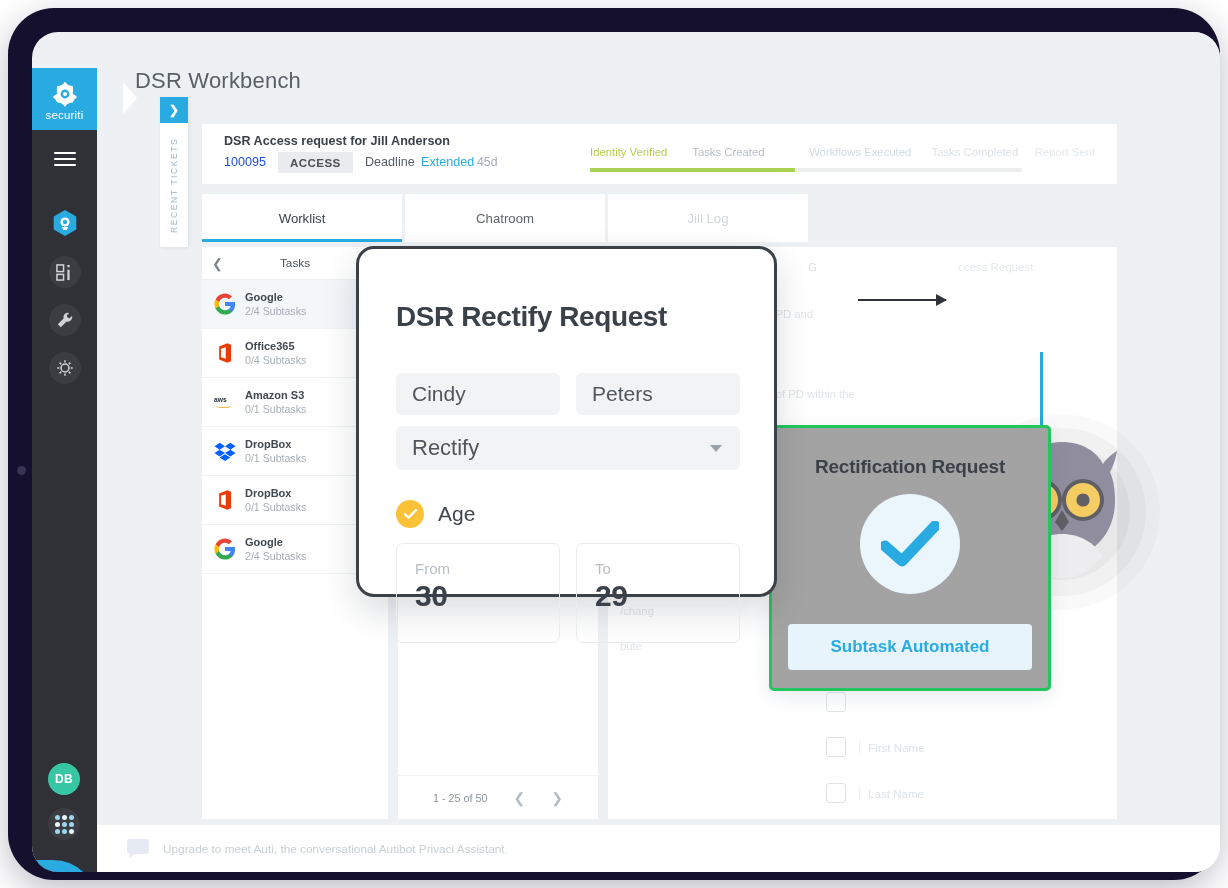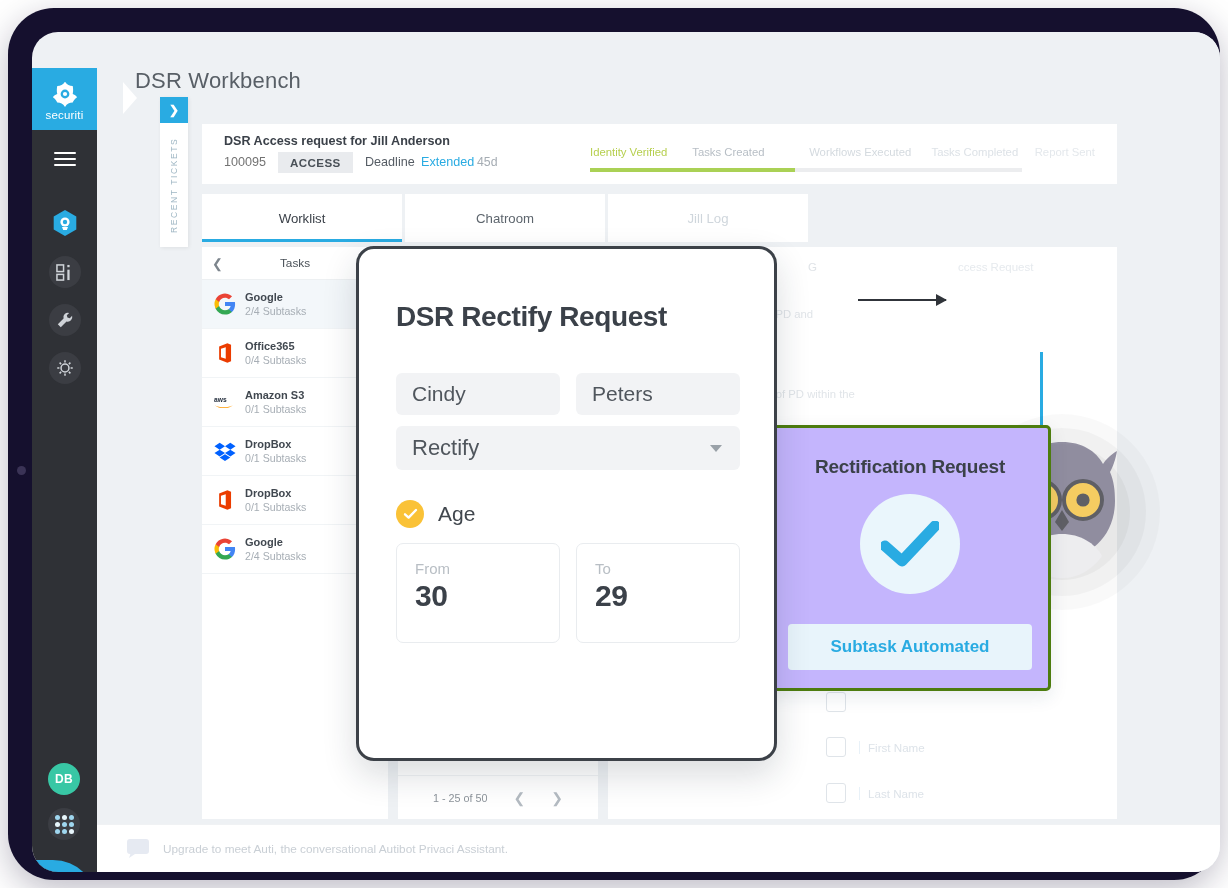--- a/index.html
+++ b/index.html
@@ -123,21 +123,21 @@
     border-left: 14px solid #ffffff;
   }
 
   
   #request-card {
     position: absolute; left: 105px; top: 92px;
     width: 915px; height: 60px;
     background: #fff;
   }
   #req-title { position:absolute; left:22px; top:10px; font-size:12.6px; font-weight:700; color:#3b4149; }
-  #req-id    { position:absolute; left:22px; top:31px; font-size:12.6px; color:#737373;text-align:center; }
+  #req-id    { position:absolute; left:22px; top:31px; font-size:12.6px; color:#1d4ed8;text-align:center; }
   #req-type  {
     position:absolute; left:76px; top:28px; padding:4px 12px;
     background:#e9ebee; color:#4a5158; font-size:11.6px; font-weight:700; letter-spacing:.4px;
   }
   #req-deadline-label { position:absolute; left:163px; top:31px; font-size:12.6px; color:#555c64; }
   #req-extended { position:absolute; left:219px; top:31px; font-size:12.6px; color:#29ABE2; }
   #req-days { position:absolute; left:275px; top:31px; font-size:12.3px; color:#a5acb3; }
 
   
   #stepper { position:absolute; left:388px; top:22px; width:505px; }
@@ -231,21 +231,21 @@
   .cb { width:20px; height:20px; border:1.6px solid #dfe4e9; border-radius:3px; cursor:pointer; }
   .cb-label { font-size:11.6px; color:#dde3e9; border-left:1.5px solid #e8f1f8; padding-left:8px; }
 
   
   #owl { position:absolute; left:760px; top:165px; width:200px; height:200px; pointer-events:none; }
 
   
   #rect-card {
     position:absolute; left:672px; top:393px;
     width:282px; height:266px;
-    background:#c4b5fd; border:3px solid #4d7c0f; border-radius:5px;
+    background:#a3a3a3; border:3px solid #22c55e; border-radius:5px;
     box-shadow:0 6px 18px rgba(30,60,90,.10);
   }
   #rect-title {
     text-align:center; margin-top:28px;
     font-size:19px; font-weight:700; color:#3b4149; letter-spacing:-.2px;
   }
   #rect-check {
     width:100px; height:100px; border-radius:50%;
     background:#eaf6fc; margin:16px auto 0;
     display:flex; align-items:center; justify-content:center;
@@ -253,21 +253,21 @@
   #rect-btn {
     position:absolute; left:16px; right:16px; bottom:18px; height:46px;
     background:#e8f4fb; border-radius:4px;
     display:flex; align-items:center; justify-content:center;
     font-size:17px; font-weight:700; color:#29ABE2; cursor:pointer;
   }
 
   
   #modal {
     position:absolute; left:259px; top:214px;
-    width:421px; height:515px;
+    width:421px; height:351px;
     background:#fff; border:3px solid #3c4148; border-radius:18px;
     box-shadow:0 14px 34px rgba(25,35,50,.16);
   }
   #modal-title {
     position:absolute; left:37px; top:52px;
     font-size:28px; font-weight:700; color:#3b4149; letter-spacing:-.4px;
   }
   .m-field {
     position:absolute; background:#f2f3f5; border-radius:6px;
     display:flex; align-items:center; padding-left:16px;

